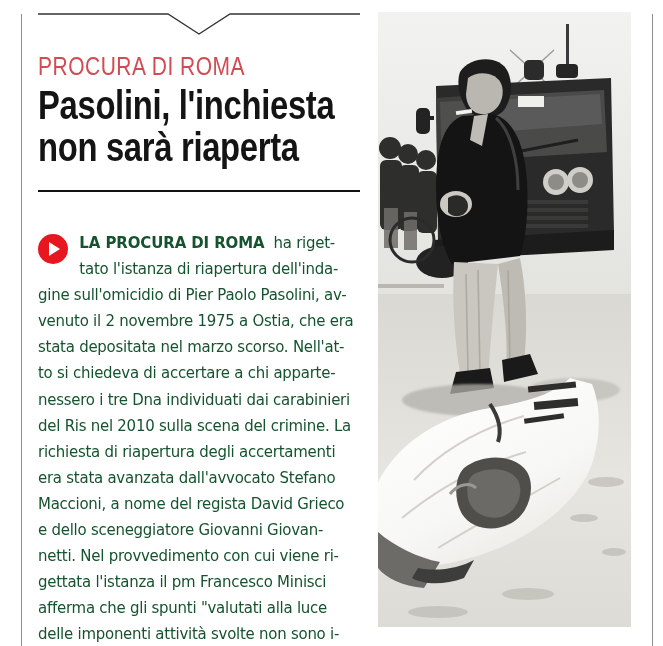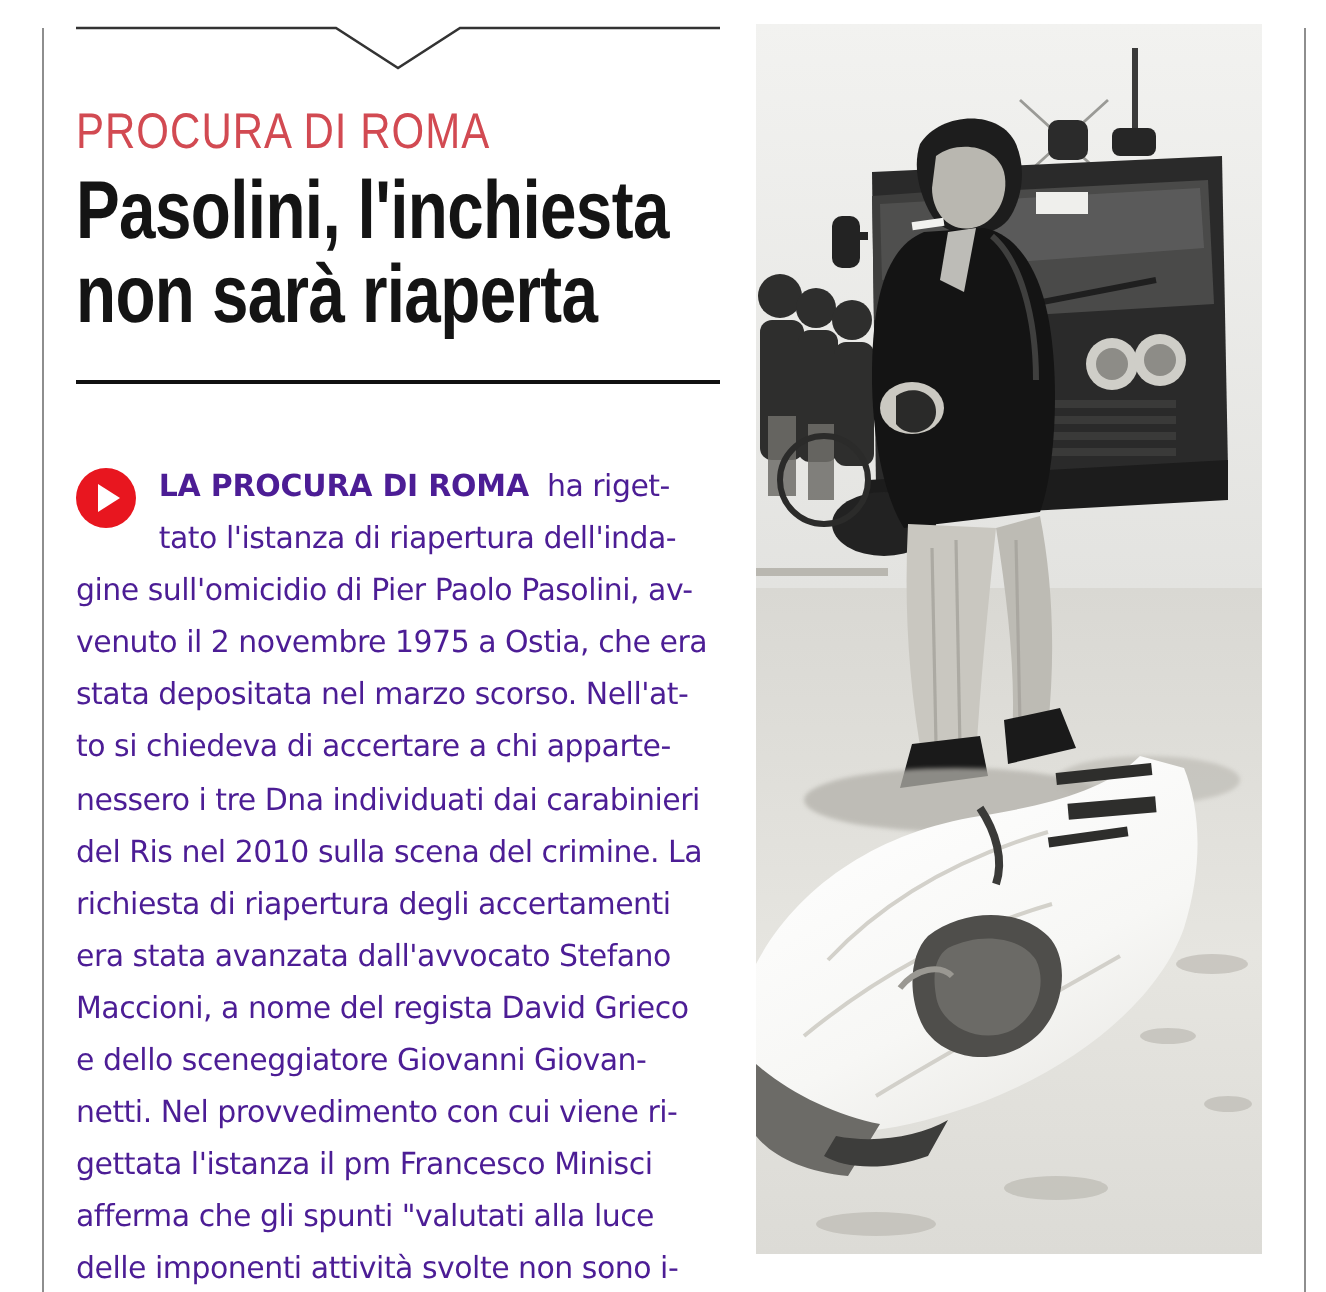--- a/index.html
+++ b/index.html
@@ -100,21 +100,21 @@
     height: 2px;
     background: #111111;
   }
 
   
   .body-copy {
     position: absolute;
     left: 0;
     top: 230px;
     width: 322px;
-    color: #4c1d95;
+    color: #14532d;
     font-family: "DejaVu Sans", sans-serif;
     font-size: 15.2px;
     line-height: 26.1px;
     text-align: justify;
     letter-spacing: -0.25px;
   }
   .body-copy .ln {
     display: block;
     white-space: nowrap;
     transform: scaleX(0.985);

